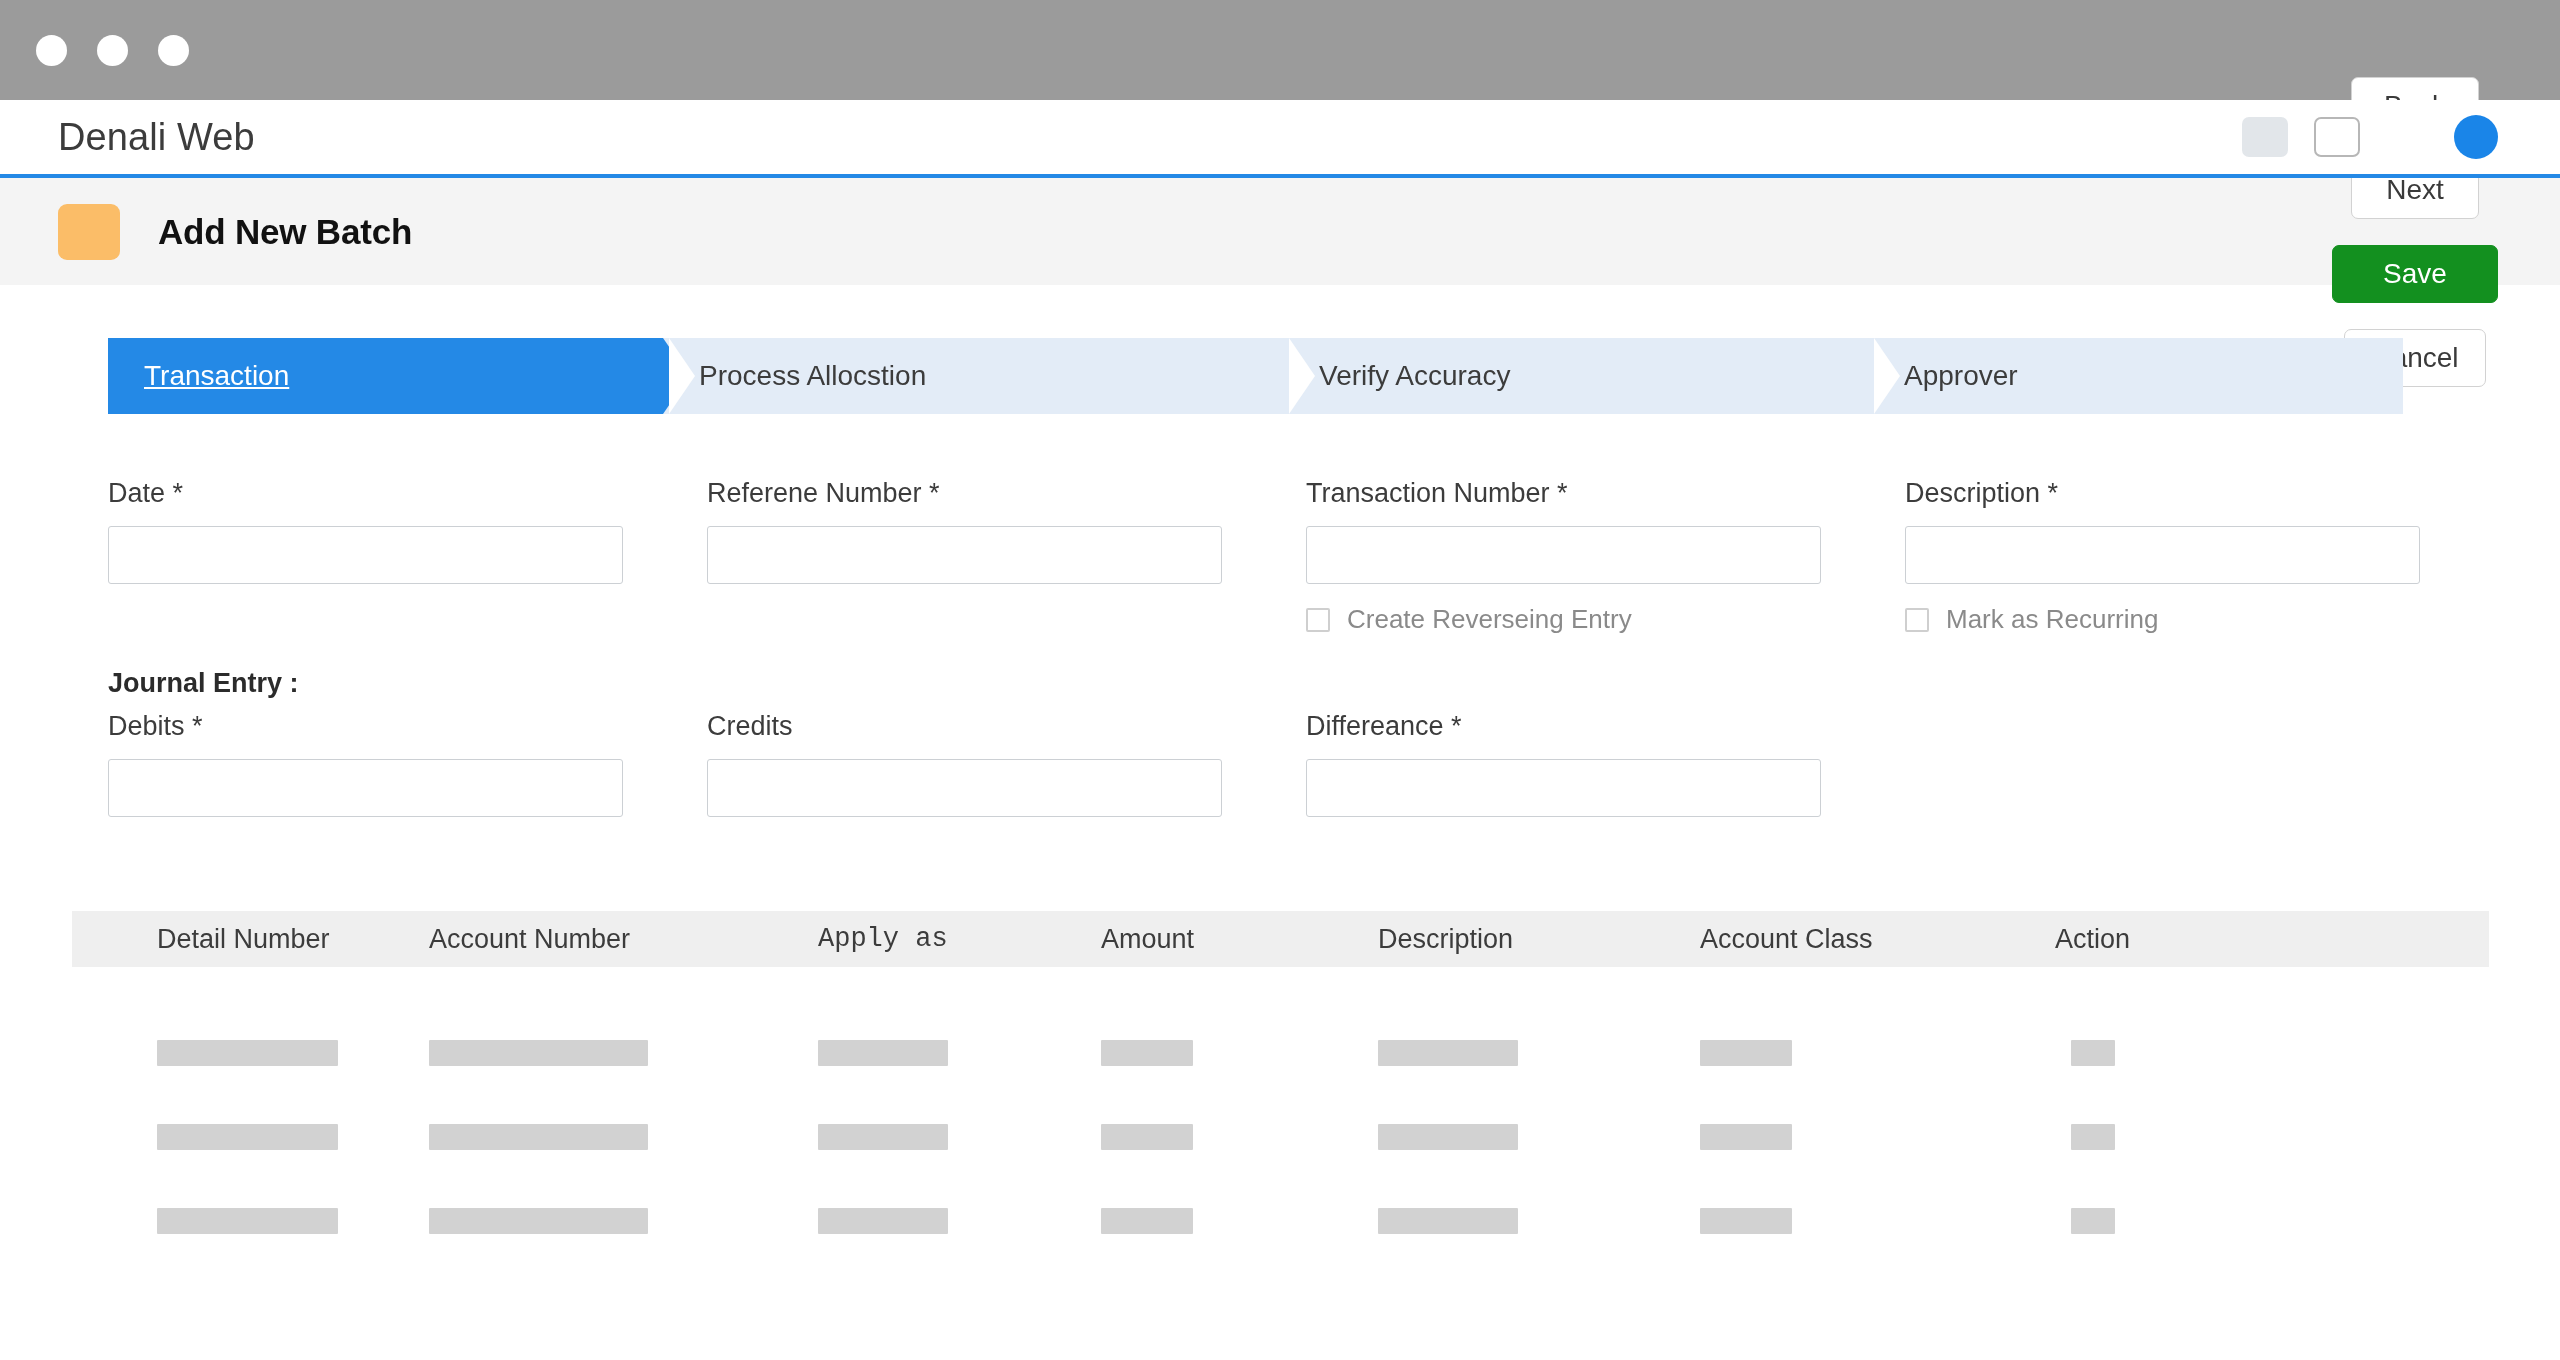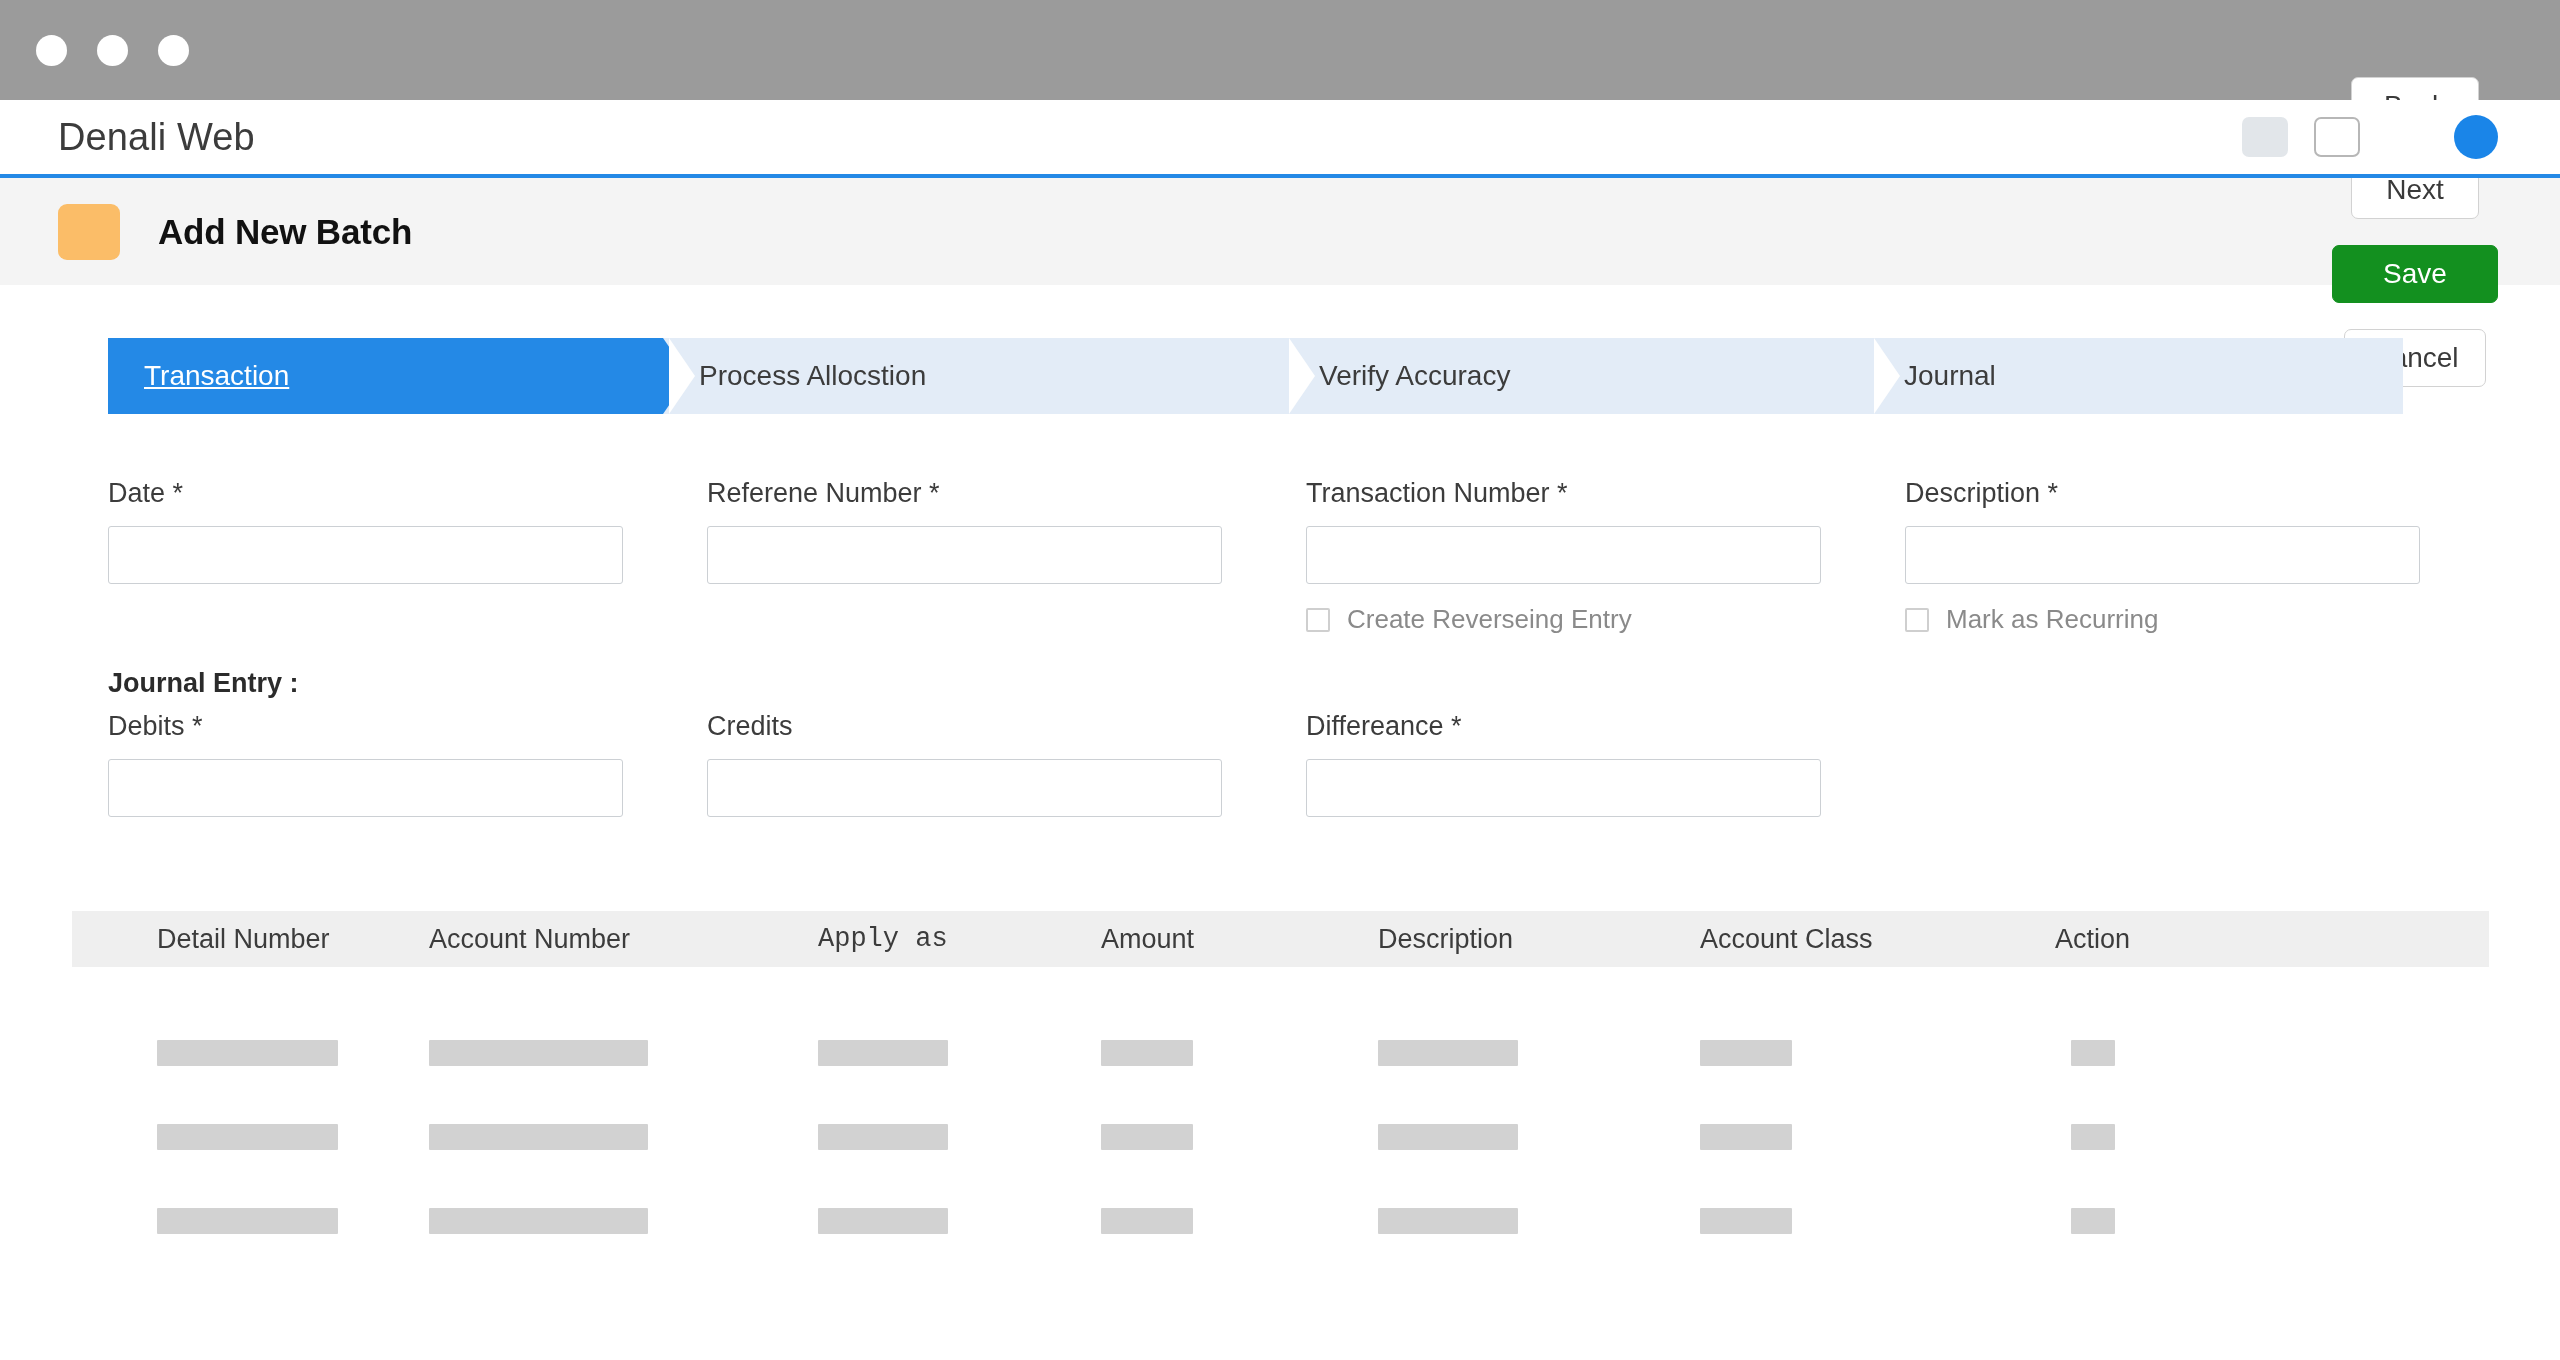--- a/index.html
+++ b/index.html
@@ -318,21 +318,21 @@
     <div class="step active step-w1">
       <span class="step-label">Transaction</span>
     </div>
     <div class="step step-w2">
       <span class="step-label">Process Allocstion</span>
     </div>
     <div class="step step-w3">
       <span class="step-label">Verify Accuracy</span>
     </div>
     <div class="step step-w4">
-      <span class="step-label">Journal</span>
+      <span class="step-label">Approver</span>
     </div>
   </div>
 
   <div class="form">
 
     <div class="form-row">
 
       <div class="field">
         <label class="field-label">Date *</label>
         <input class="field-input" type="text" placeholder="" style="">

